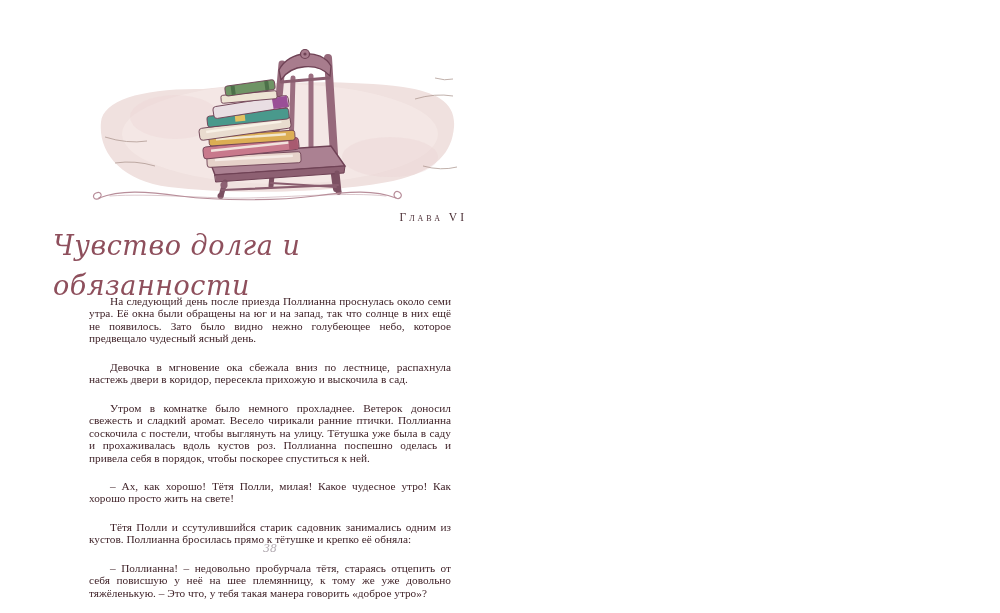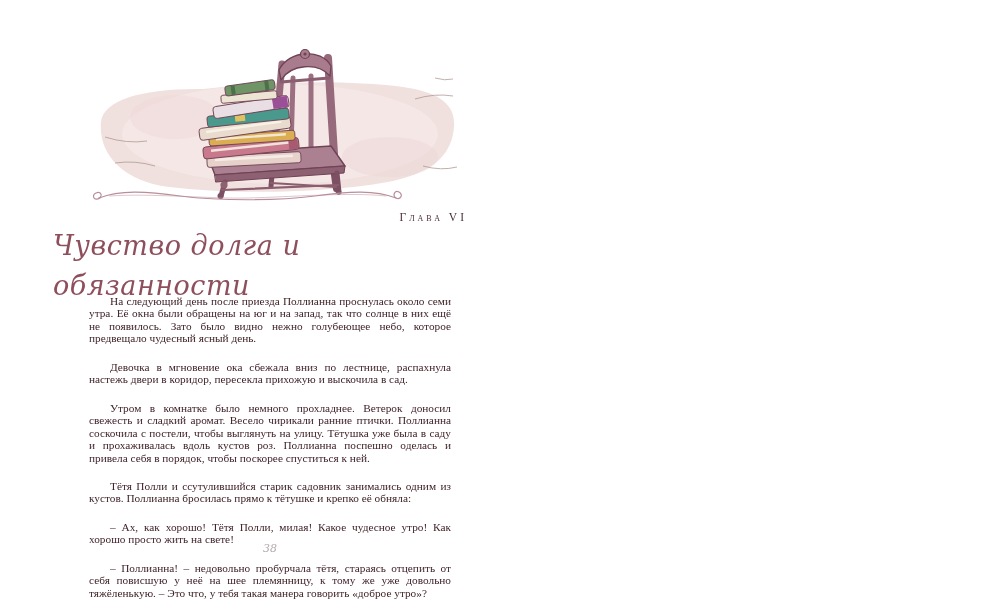--- a/index.html
+++ b/index.html
@@ -150,22 +150,22 @@
     </svg>
 
     <div class="chapter-heading">Глава VI</div>
 
     <div class="chapter-title">Чувство долга и обязанности</div>
 
     <div class="body-text body-left">
         <p class="para">На следующий день после приезда Поллианна проснулась около семи утра. Её окна были обращены на юг и на запад, так что солнце в них ещё не появилось. Зато было видно нежно голубеющее небо, которое предвещало чудесный ясный день.</p>
         <p class="para">Девочка в мгновение ока сбежала вниз по лестнице, распахнула настежь двери в коридор, пересекла прихожую и выскочила в сад.</p>
         <p class="para">Утром в комнатке было немного прохладнее. Ветерок доносил свежесть и сладкий аромат. Весело чирикали ранние птички. Поллианна соскочила с постели, чтобы выглянуть на улицу. Тётушка уже была в саду и прохаживалась вдоль кустов роз. Поллианна поспешно оделась и привела себя в порядок, чтобы поскорее спуститься к ней.</p>
+        <p class="para">– Ах, как хорошо! Тётя Полли, милая! Какое чудесное утро! Как хорошо просто жить на свете!</p>
         <p class="para">Тётя Полли и ссутулившийся старик садовник занимались одним из кустов. Поллианна бросилась прямо к тётушке и крепко её обняла:</p>
-        <p class="para">– Ах, как хорошо! Тётя Полли, милая! Какое чудесное утро! Как хорошо просто жить на свете!</p>
         <p class="para">– Поллианна! – недовольно пробурчала тётя, стараясь отцепить от себя повисшую у неё на шее племянницу, к тому же уже довольно тяжёленькую. – Это что, у тебя такая манера говорить «доброе утро»?</p>
         <p class="para">Малышка пританцовывала вокруг неё.</p>
       </div>
 
     <div class="page-number pn-left">38</div>
   </div>
 
   <div class="page right">
     
 

